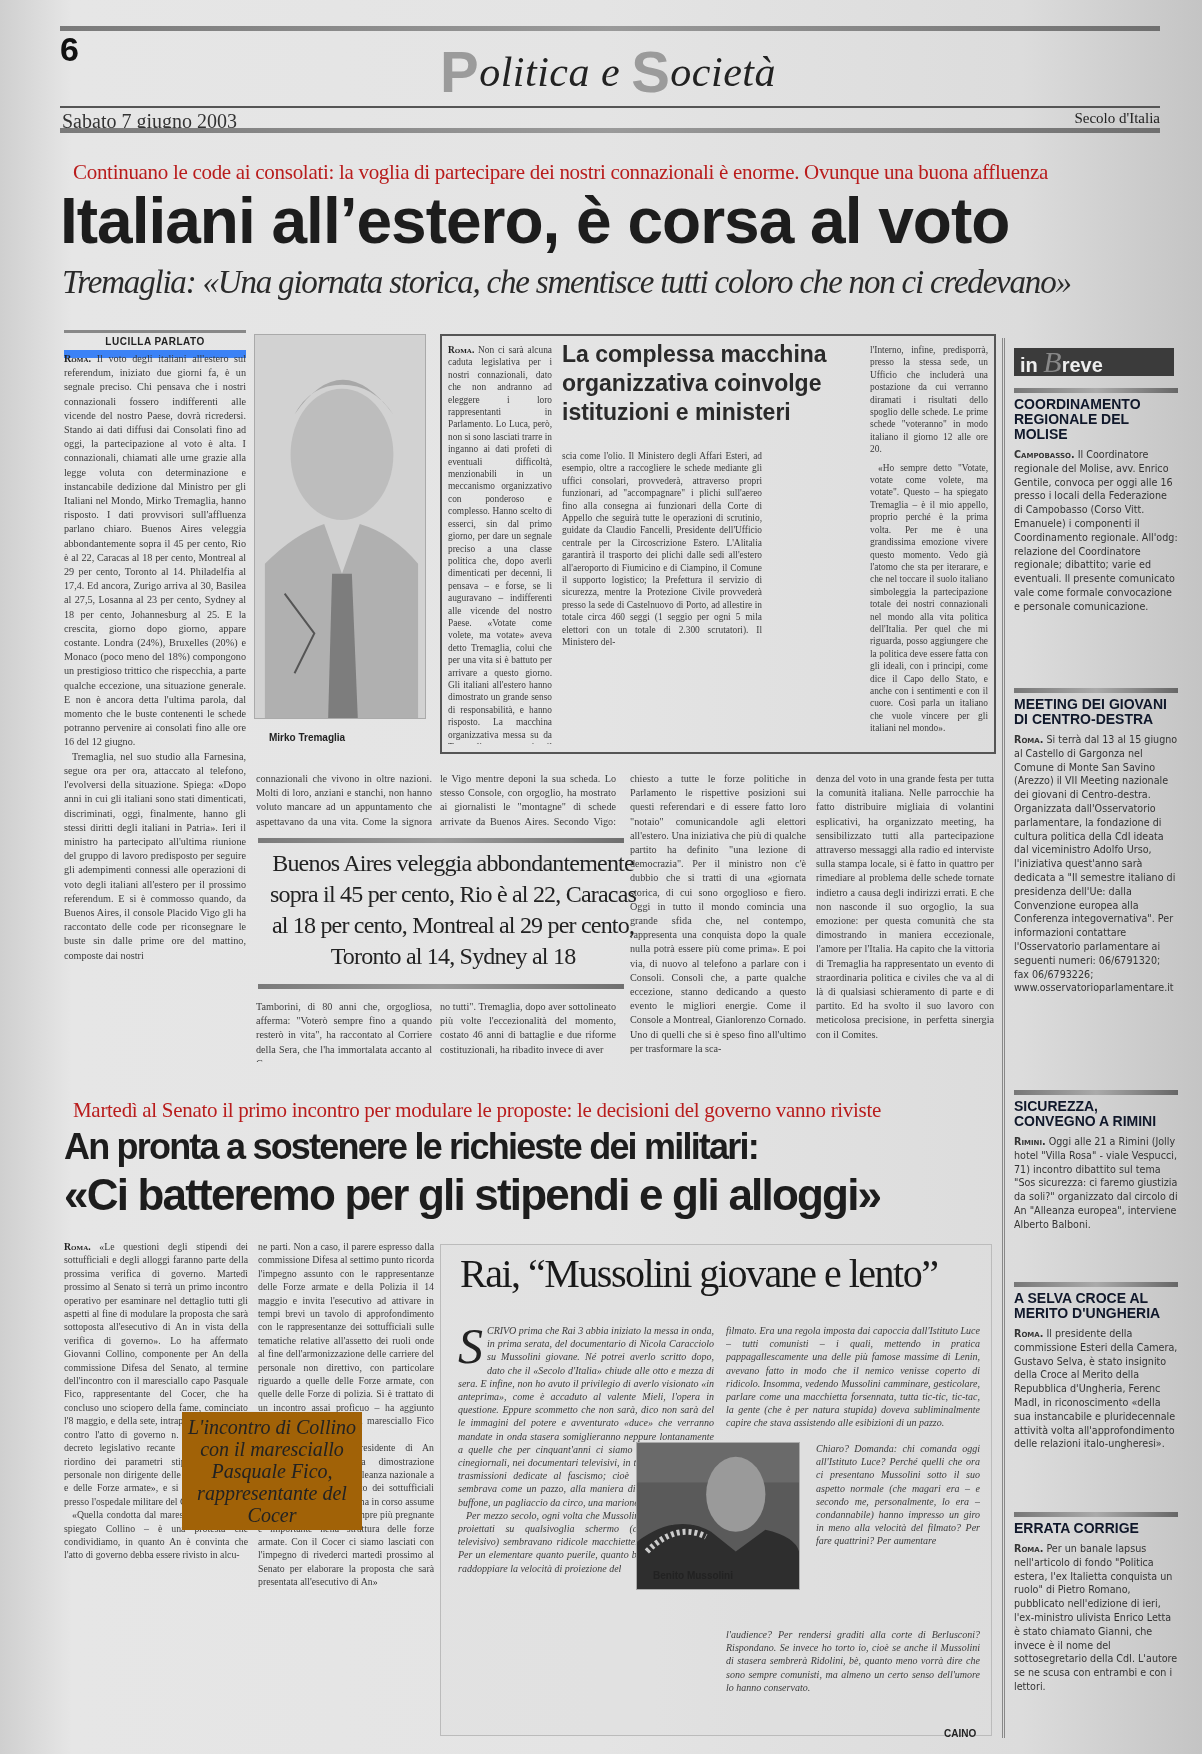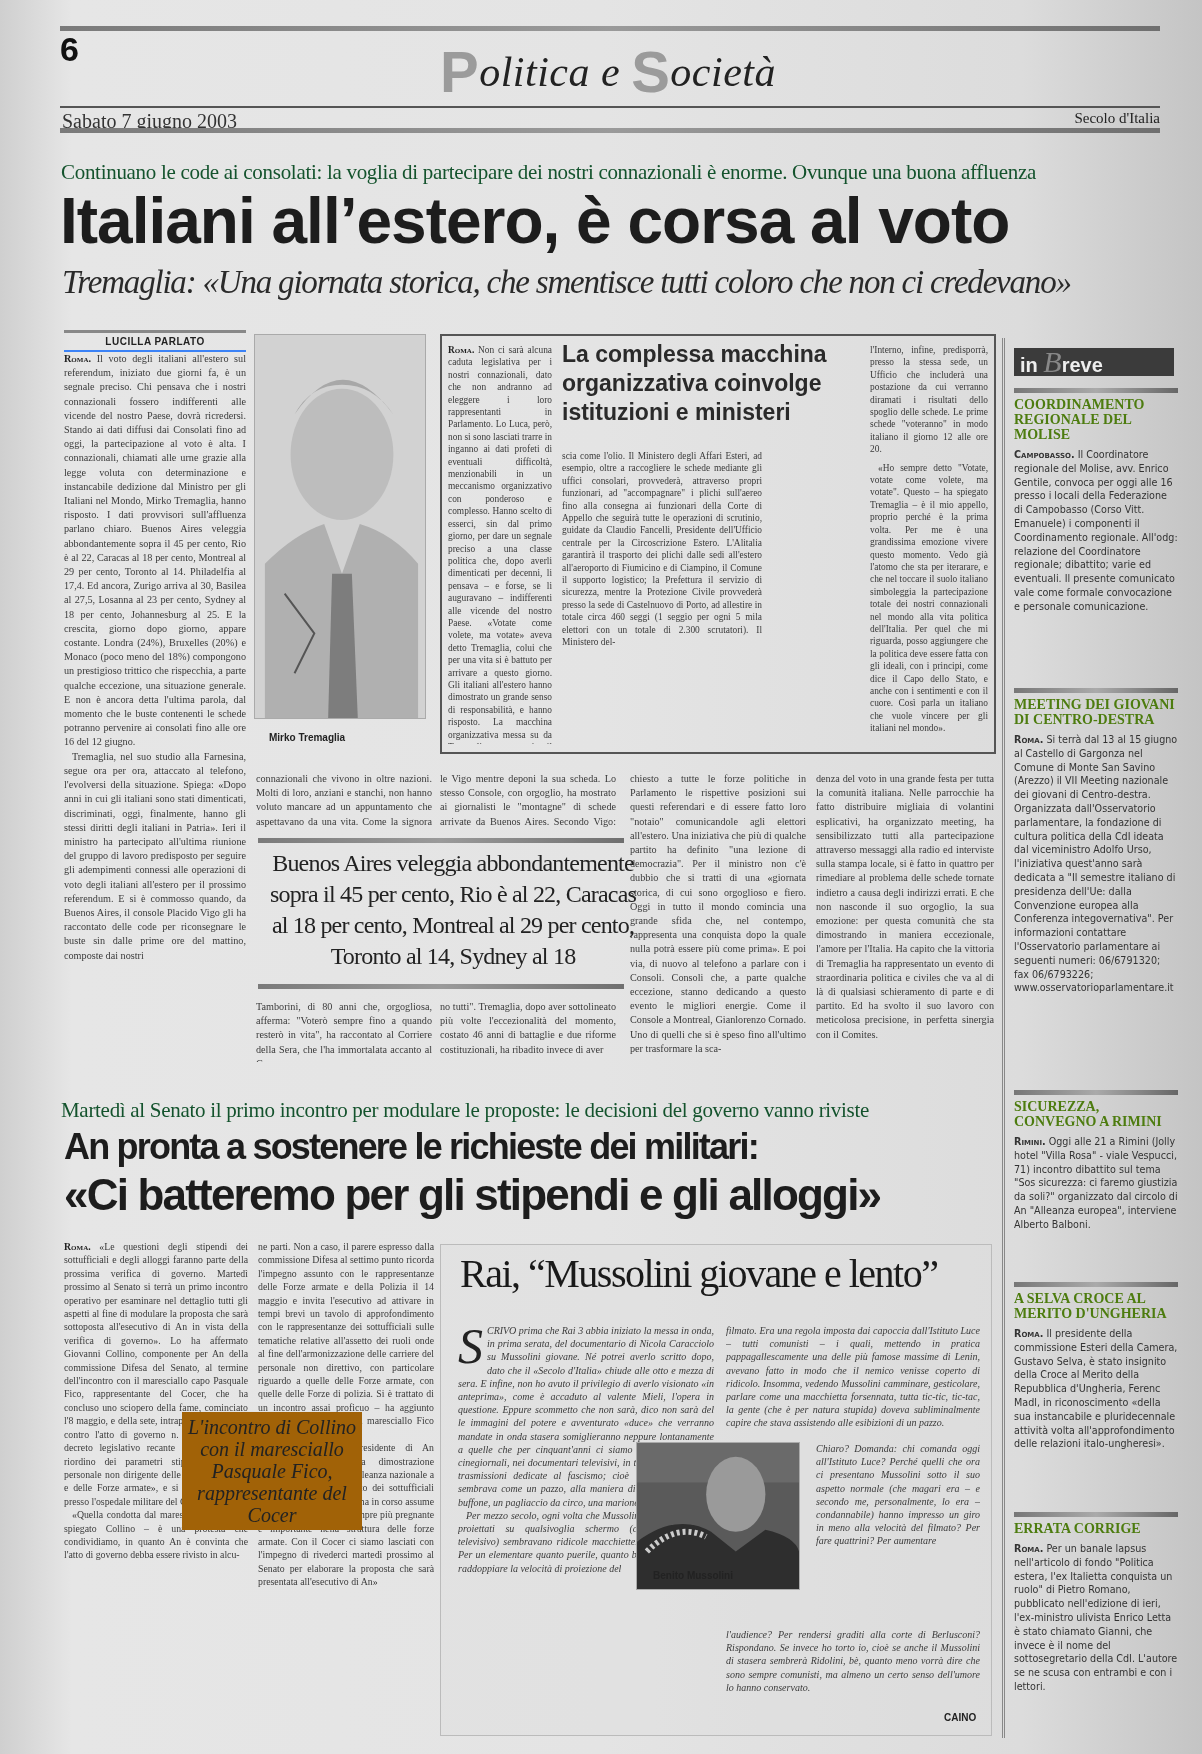--- a/index.html
+++ b/index.html
@@ -15,25 +15,25 @@
   .rule-thin { position: absolute; height: 2px; background: #555; }
 
   
   .page-num { left: 60px; top: 30px; font-family: "Liberation Sans", sans-serif; font-weight: bold; font-size: 34px; color: #111; }
   .section-title { left: 440px; top: 38px; font-family: "Liberation Serif", serif; font-style: italic; font-size: 42px; color: #222; letter-spacing: 0.5px; }
   .section-title .cap { font-style: normal; font-family: "Liberation Sans", sans-serif; font-weight: bold; font-size: 58px; color: #9b9b9b; vertical-align: -6px; }
   .dateline { left: 62px; top: 110px; font-size: 20px; color: #333; }
   .paper-name { right: 42px; top: 110px; font-size: 15px; color: #222; }
 
   
-  .kicker { left: 61px; font-size: 21px; color: #14532d; white-space: nowrap; letter-spacing: -0.3px; }
+  .kicker { left: 73px; font-size: 21px; color: #b91c1c; white-space: nowrap; letter-spacing: -0.3px; }
   .headline { font-family: "Liberation Sans", sans-serif; font-weight: bold; color: #1d1d1d; white-space: nowrap; letter-spacing: -1px; }
   .subhead { font-style: italic; font-size: 33px; color: #2a2a2a; white-space: nowrap; letter-spacing: -1.2px; }
 
-  .byline { left: 64px; top: 330px; width: 182px; text-align: center; font-family: "Liberation Sans", sans-serif; font-weight: bold; font-size: 10px; border-top: 3px solid #888; border-bottom: 2px solid #3b82f6; padding: 3px 0; letter-spacing: 0.5px; }
+  .byline { left: 64px; top: 330px; width: 182px; text-align: center; font-family: "Liberation Sans", sans-serif; font-weight: bold; font-size: 10px; border-top: 3px solid #888; border-bottom: 8px solid #3b82f6; padding: 3px 0; letter-spacing: 0.5px; }
 
   .col { position: absolute; font-size: 10.2px; line-height: 14.2px; text-align: justify; color: #3a3a3a; overflow: hidden; }
   .col .place { font-variant: small-caps; font-weight: bold; color: #222; }
   .col p { text-indent: 8px; }
   .col p:first-child { text-indent: 0; }
 
   .photo { background: #cfcfcf; border: 1px solid #aaa; overflow: hidden; }
   .photo svg { width: 100%; height: 100%; display: block; }
   .caption { font-family: "Liberation Sans", sans-serif; font-size: 10px; font-weight: bold; color: #222; padding-left: 13px; }
 
@@ -41,29 +41,29 @@
   .box-head { font-family: Liberation Sans, sans-serif; font-weight: bold; font-size: 23px; line-height: 29px; color: #2a2a2a; }
 
   .pullquote { text-align: center; font-size: 24px; line-height: 31px; color: #222; letter-spacing: -0.8px; margin-left: 12px; }
 
   
   .sidebar { left: 1002px; top: 338px; width: 180px; border-left: 3px double #888; height: 1400px; }
   .inbreve { left: 1014px; top: 348px; width: 160px; height: 28px; background: #3b3b3b; color: #eee; font-family: "Liberation Sans", sans-serif; font-weight: bold; font-size: 20px; padding-left: 6px; line-height: 28px; }
   .inbreve .b { font-family: "Liberation Serif", serif; font-style: italic; font-size: 30px; color: #888; font-weight: normal; }
   .brief { position: absolute; left: 1014px; width: 164px; }
   .brief .bar { height: 5px; background: linear-gradient(90deg,#777,#aaa,#666); margin-bottom: 4px; }
-  .brief h3 { font-family: Liberation Serif, serif; font-weight: bold; font-size: 14px; line-height: 15px; color: #4d7c0f; margin-bottom: 6px; }
+  .brief h3 { font-family: Liberation Sans, sans-serif; font-weight: bold; font-size: 14px; line-height: 15px; color: #0f172a; margin-bottom: 6px; }
   .brief .txt { font-family: "DejaVu Sans", sans-serif; font-size: 9.6px; line-height: 13.8px; color: #333; }
   .brief .txt .place { font-variant: small-caps; font-weight: bold; }
 
   .rai-box { left: 440px; top: 1244px; width: 552px; height: 492px; border: 1px solid #bbb; background: rgba(220,220,220,0.35); }
   .rai-title { left: 460px; top: 1250px; font-size: 40px; color: #1a1a1a; white-space: nowrap; letter-spacing: -1.5px; }
   .ital { font-style: italic; }
   .dropcap { float: left; font-size: 50px; line-height: 40px; margin: 2px 4px 0 0; color: #222; }
-  .signature { font-family: "Liberation Sans", sans-serif; font-weight: bold; font-size: 10px; color: #222; }
+  .signature { font-family: "Liberation Sans", sans-serif; font-weight: bold; font-size: 10px; color: #222; margin-top: 16px; }
 </style>
 </head>
 <body>
 
 <div class="rule" style="left:60px;top:26px;width:1100px;"></div>
 <div class="abs page-num">6</div>
 <div class="abs section-title"><span class="cap">P</span><span>olitica e </span><span class="cap">S</span><span>ocietà</span></div>
 <div class="rule-thin" style="left:60px;top:106px;width:1100px;"></div>
 <div class="abs dateline">Sabato 7 giugno 2003</div>
 <div class="abs paper-name">Secolo d'Italia</div>

